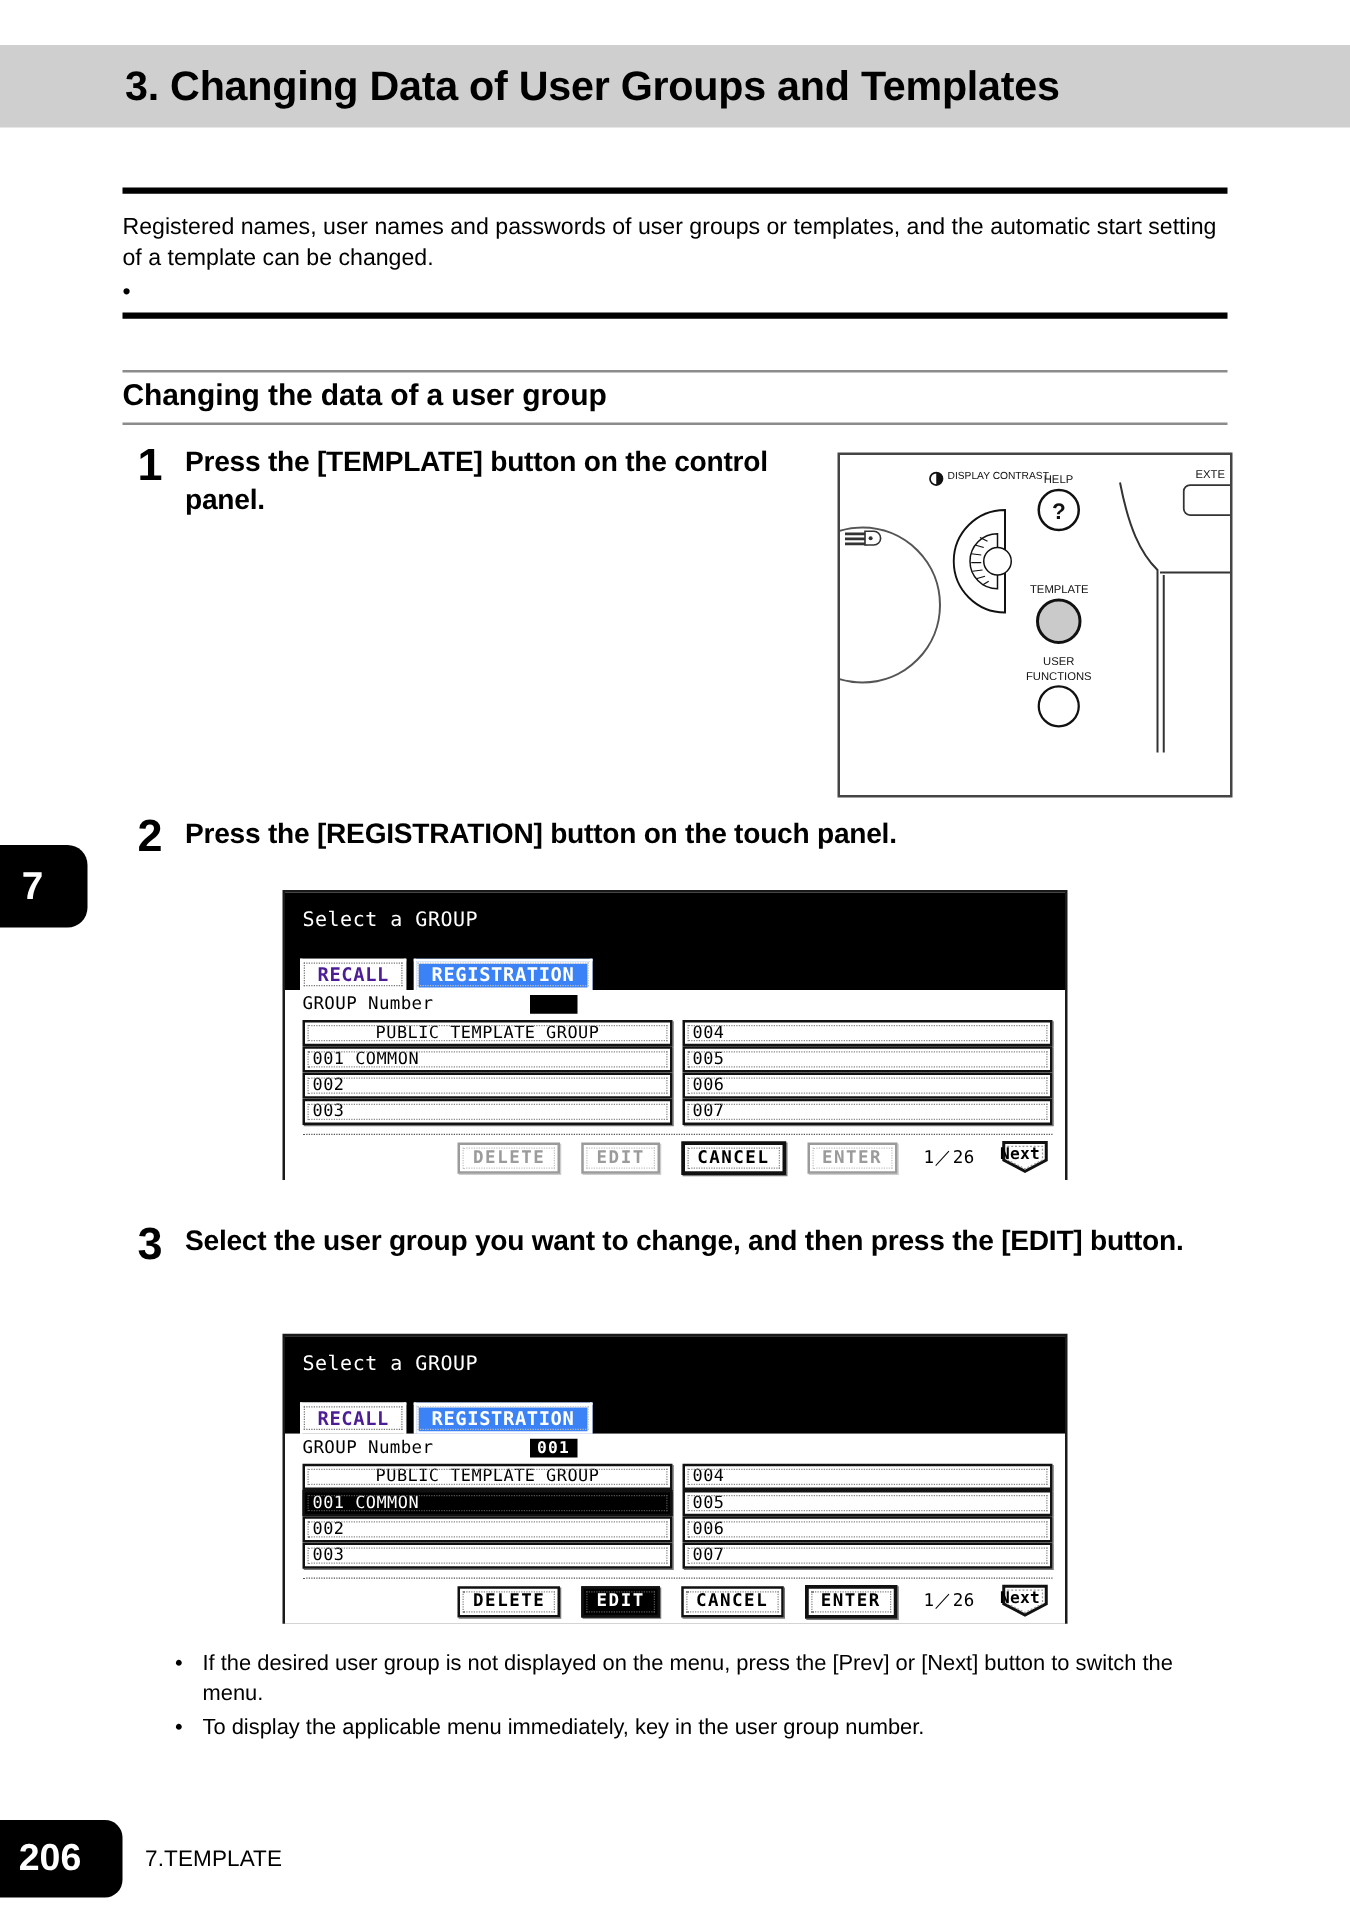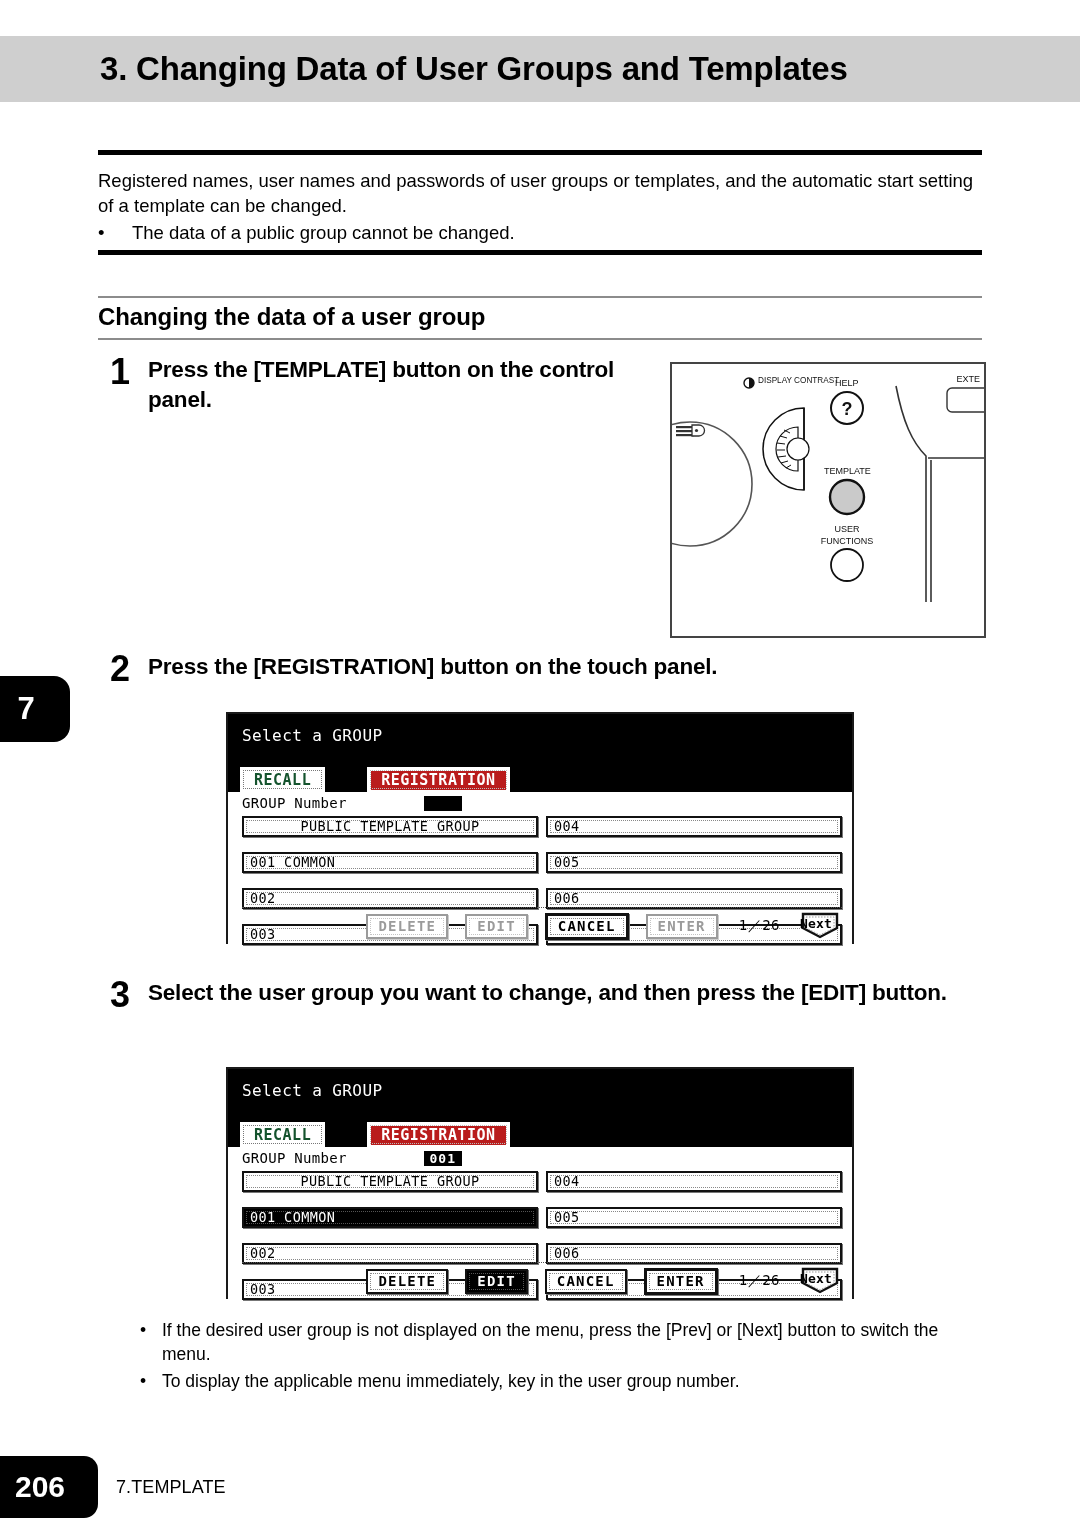--- a/index.html
+++ b/index.html
@@ -152,32 +152,31 @@
     gap: 6px;
   }
   .tab {
     font-size: 15px;
     font-weight: bold;
     letter-spacing: 0.5px;
     padding: 3px 12px 4px;
     border: 2px solid #fff;
     border-bottom: none;
     background: #fff;
-    color: #14532d;
+    color: #4c1d95;
     outline: 1px dotted #777;
     outline-offset: -4px;
     line-height: 16px;
   }
   .tab.inverted {
-    background: #b91c1c;
+    background: #3b82f6;
     color: #fff;
     outline: 1px dotted #bbb;
     outline-offset: -4px;
     box-shadow: 0 0 0 2px #fff inset;
-    margin-left: 36px;
   }
   .tab.inverted span { position: relative; }
 
   .lcd-body {
     position: relative;
     height: 152px;
     background: #fff;
     padding: 0;
   }
   .grpnum-row {
@@ -199,21 +198,21 @@
     font-weight: bold;
     text-align: center;
     line-height: 15px;
     letter-spacing: 1px;
     padding: 0 3px;
   }
 
   .grid {
     display: grid;
     grid-template-columns: 1fr 1fr;
-    gap: 15px 8px;
+    gap: 0 8px;
     padding: 2px 10px 0 14px;
   }
   .glist-btn {
     height: 21px;
     border: 2px solid #111;
     background: #fff;
     font-size: 13.5px;
     line-height: 17px;
     letter-spacing: 0.4px;
     padding-left: 6px;
@@ -342,21 +341,20 @@
 
 <div class="page-header">
   <h1>3. Changing Data of User Groups and Templates</h1>
 </div>
 
 <div class="rule-thick" style="top:150px"></div>
 <div class="intro-text">
   <p>Registered names, user names and passwords of user groups or templates, and the automatic start setting of a template can be changed.</p>
   <div class="bullet-row">
     <div class="bullet-dot">•</div>
-    <div class="bullet-txt">The data of a public group cannot be changed.</div>
   </div>
 </div>
 <div class="rule-thick" style="top:250px"></div>
 
 <div class="rule-thin" style="top:296px"></div>
 <div class="subsection-title">Changing the data of a user group</div>
 <div class="rule-thin" style="top:338px"></div>
 
 <div class="chapter-tab">
   <span>7</span>

